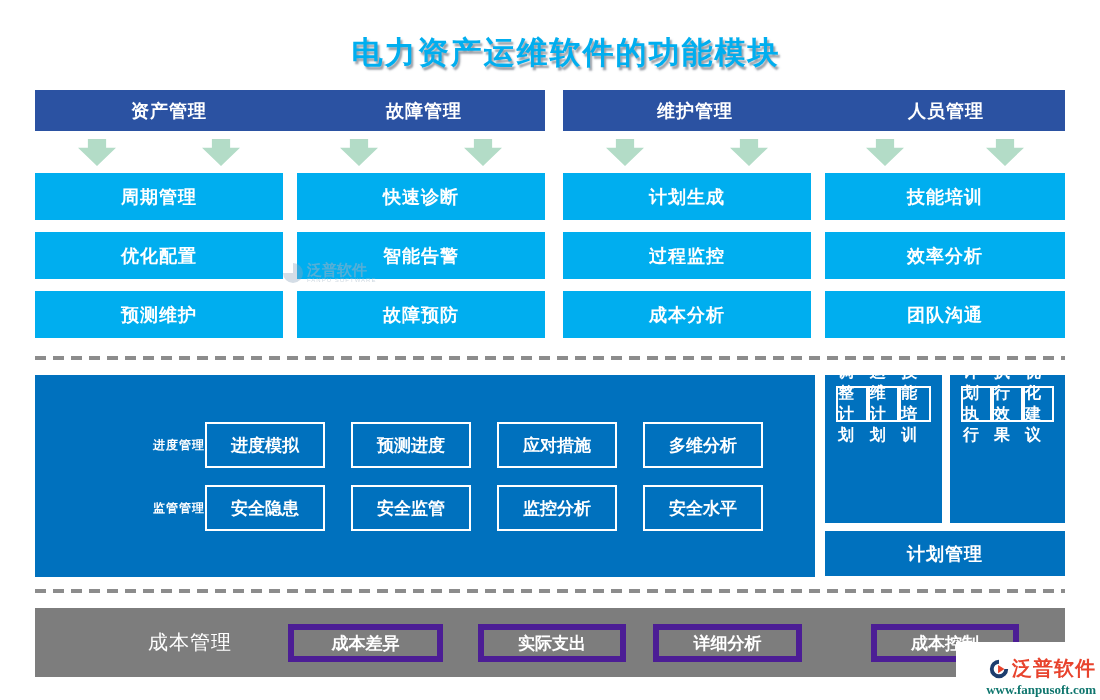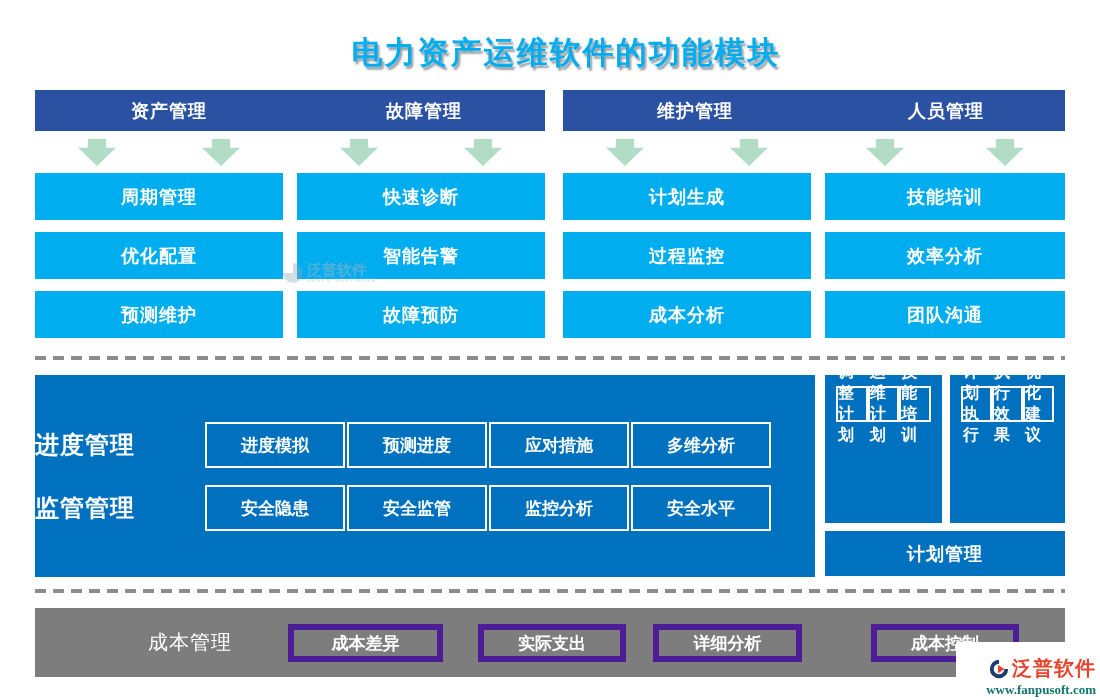--- a/index.html
+++ b/index.html
@@ -27,22 +27,22 @@
   
   .fcol{position:absolute;top:173px;display:flex;flex-direction:column;gap:12px;}
   .fbox{height:47px;background:#00aeef;color:#fff;font-size:18px;font-weight:bold;
     letter-spacing:1px;display:flex;align-items:center;justify-content:center;}
   
   .dash{position:absolute;left:35px;width:1030px;height:4px;
     background:repeating-linear-gradient(90deg,#8c8c8c 0 11px,transparent 11px 18px);}
   
   .mid-panel{position:absolute;left:35px;top:375px;width:780px;height:202px;background:#0071be;}
   .mid-row{position:absolute;left:0;width:100%;height:46px;display:flex;align-items:center;}
-  .mid-label{width:170px;text-align:left;color:#fff;font-size:24px;font-weight:bold;letter-spacing:1px;}
-  .mid-box{width:140px;height:46px;margin-right:2px;border:2px solid #fff;box-sizing:border-box;
+  .mid-label{width:170px;text-align:right;color:#fff;font-size:12px;font-weight:bold;letter-spacing:1px;}
+  .mid-box{width:120px;height:46px;margin-right:26px;border:2px solid #fff;box-sizing:border-box;
     color:#fff;font-size:17px;font-weight:bold;display:flex;align-items:center;justify-content:center;}
   
   .plan-panel{position:absolute;top:375px;height:148px;background:#0071be;box-sizing:border-box;
     display:flex;flex-direction:row;justify-content:space-between;padding:11px 11px;}
   #plan-a{left:825px;width:117px;}
   #plan-b{left:950px;width:115px;}
   .plan-box{height:36px;border:2px solid #fff;box-sizing:border-box;color:#fff;
     font-size:16px;font-weight:bold;display:flex;align-items:center;justify-content:center;}
   .plan-footer{position:absolute;left:825px;top:531px;width:240px;height:45px;background:#0071be;
     color:#fff;font-size:18px;font-weight:bold;letter-spacing:1px;

